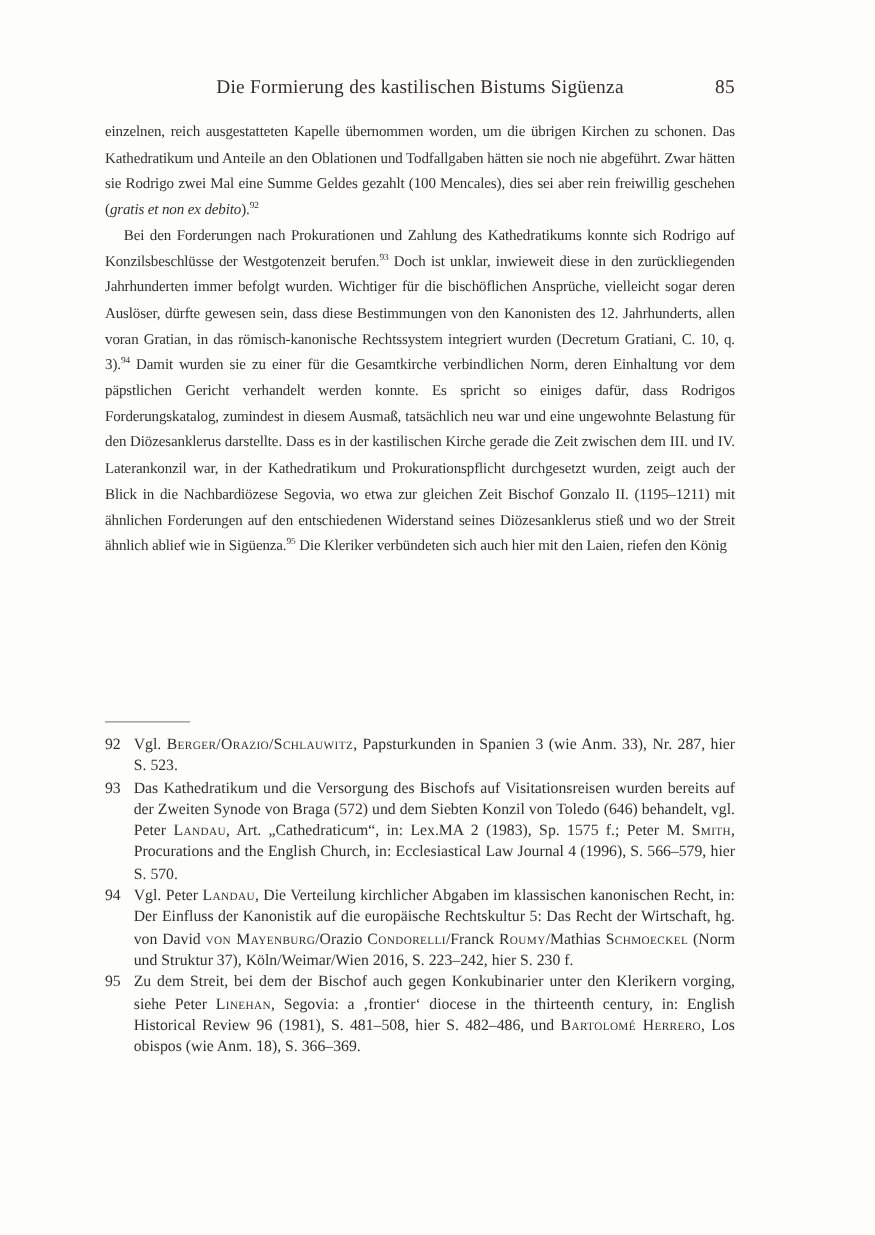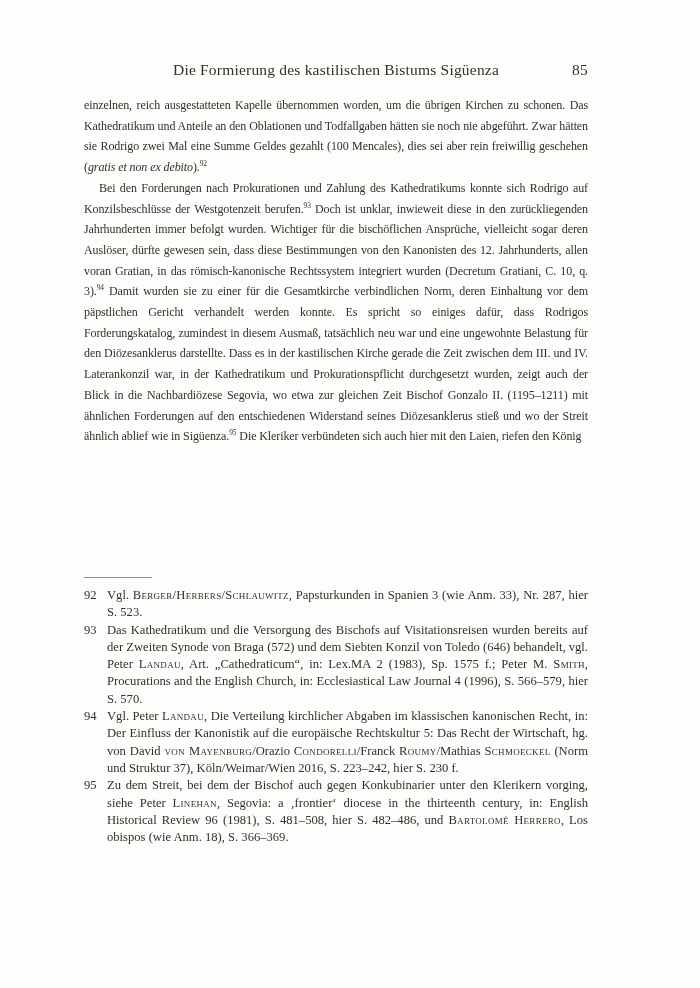--- a/index.html
+++ b/index.html
@@ -96,21 +96,21 @@
       <p class="para no-indent"><span>einzelnen, reich ausgestatteten Kapelle übernommen worden, um die übrigen Kirchen zu schonen. Das Kathedratikum und Anteile an den Oblationen und Todfallgaben hätten sie noch nie abgeführt. Zwar hätten sie Rodrigo zwei Mal eine Summe Geldes gezahlt (100 Mencales), dies sei aber rein freiwillig geschehen (</span><span class="it">gratis et non ex debito</span><span>).</span><span class="sup">92</span></p>
       <p class="para indent"><span>Bei den Forderungen nach Prokurationen und Zahlung des Kathedratikums konnte sich Rodrigo auf Konzilsbeschlüsse der Westgotenzeit berufen.</span><span class="sup">93</span><span> Doch ist unklar, inwieweit diese in den zurückliegenden Jahrhunderten immer befolgt wurden. Wichtiger für die bischöflichen Ansprüche, vielleicht sogar deren Auslöser, dürfte gewesen sein, dass diese Bestimmungen von den Kanonisten des 12. Jahrhunderts, allen voran Gratian, in das römisch-kanonische Rechtssystem integriert wurden (Decretum Gratiani, C. 10, q. 3).</span><span class="sup">94</span><span> Damit wurden sie zu einer für die Gesamtkirche verbindlichen Norm, deren Einhaltung vor dem päpstlichen Gericht verhandelt werden konnte. Es spricht so einiges dafür, dass Rodrigos Forderungskatalog, zumindest in diesem Ausmaß, tatsächlich neu war und eine ungewohnte Belastung für den Diözesanklerus darstellte. Dass es in der kastilischen Kirche gerade die Zeit zwischen dem III. und IV. Laterankonzil war, in der Kathedratikum und Prokurationspflicht durchgesetzt wurden, zeigt auch der Blick in die Nachbardiözese Segovia, wo etwa zur gleichen Zeit Bischof Gonzalo II. (1195–1211) mit ähnlichen Forderungen auf den entschiedenen Widerstand seines Diözesanklerus stieß und wo der Streit ähnlich ablief wie in Sigüenza.</span><span class="sup">95</span><span> Die Kleriker verbündeten sich auch hier mit den Laien, riefen den König</span></p>
     </main>
   </div>
 
   <footer class="footnotes">
     <div class="fn-rule"></div>
     <ol class="footnote-list">
       <li class="footnote">
         <span class="fn-num">92</span>
-        <span class="fn-text"><span>Vgl. </span><span class="sc">Berger/Herbers/Schlauwitz</span><span>, Papsturkunden in Spanien 3 (wie Anm. 33), Nr. 287, hier S. 523.</span></span>
+        <span class="fn-text"><span>Vgl. </span><span class="sc">Berger/Orazio/Schlauwitz</span><span>, Papsturkunden in Spanien 3 (wie Anm. 33), Nr. 287, hier S. 523.</span></span>
       </li>
       <li class="footnote">
         <span class="fn-num">93</span>
         <span class="fn-text"><span>Das Kathedratikum und die Versorgung des Bischofs auf Visitationsreisen wurden bereits auf der Zweiten Synode von Braga (572) und dem Siebten Konzil von Toledo (646) behandelt, vgl. Peter </span><span class="sc">Landau</span><span>, Art. „Cathedraticum“, in: Lex.MA 2 (1983), Sp. 1575 f.; Peter M. </span><span class="sc">Smith</span><span>, Procurations and the English Church, in: Ecclesiastical Law Journal 4 (1996), S. 566–579, hier S. 570.</span></span>
       </li>
       <li class="footnote">
         <span class="fn-num">94</span>
         <span class="fn-text"><span>Vgl. Peter </span><span class="sc">Landau</span><span>, Die Verteilung kirchlicher Abgaben im klassischen kanonischen Recht, in: Der Einfluss der Kanonistik auf die europäische Rechtskultur 5: Das Recht der Wirtschaft, hg. von David </span><span class="sc">von Mayenburg</span><span>/Orazio </span><span class="sc">Condorelli</span><span>/Franck </span><span class="sc">Roumy</span><span>/Mathias </span><span class="sc">Schmoeckel</span><span> (Norm und Struktur 37), Köln/Weimar/Wien 2016, S. 223–242, hier S. 230 f.</span></span>
       </li>
       <li class="footnote">

